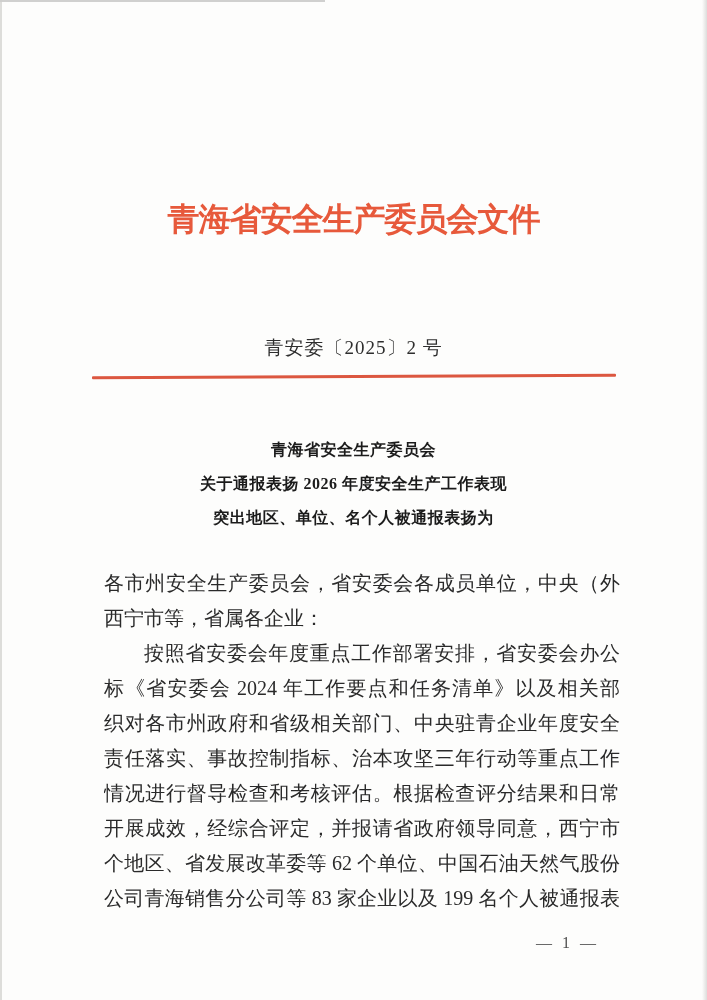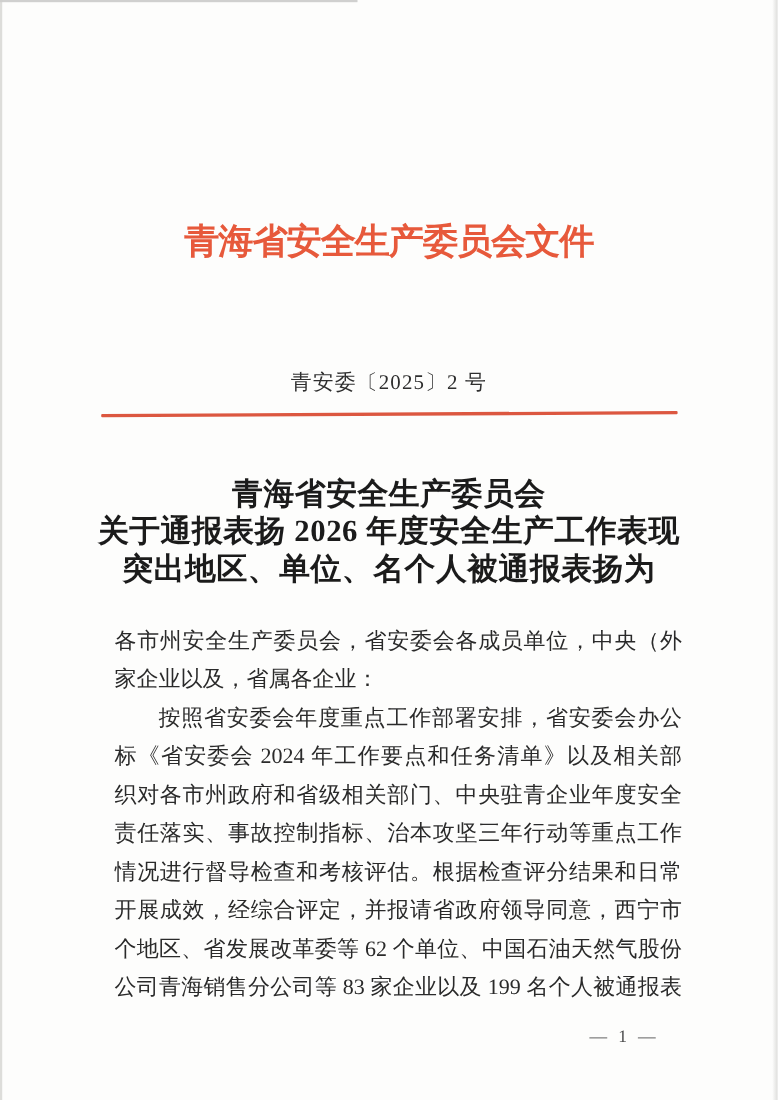--- a/index.html
+++ b/index.html
@@ -47,21 +47,21 @@
     top: 375px; left: 92px;
     width: 524px; height: 3px;
     background: #dc5740;
     transform: rotate(-0.3deg);
     border-radius: 1px;
   }
   .doc-title {
     position: absolute;
     top: 433px; left: 40px; right: 40px;
     text-align: center;
-    font-size: 28px;
+    font-size: 16px;
     font-weight: bold;
     color: #1b1b1b;
     line-height: 34px;
     letter-spacing: 0.5px;
   }
   .doc-body {
     position: absolute;
     top: 566px; left: 104px;
     width: 516px;
     font-size: 20px;
@@ -105,21 +105,21 @@
   <div class="red-rule"></div>
 
   <div class="doc-title">
     <div>青海省安全生产委员会</div>
     <div>关于通报表扬 2026 年度安全生产工作表现</div>
     <div>突出地区、单位、名个人被通报表扬为</div>
   </div>
 
   <div class="doc-body">
     <div class="line">各市州安全生产委员会，省安委会各成员单位，中央（外省）</div>
-    <div class="line short">家企业以及，省属各企业：</div>
+    <div class="line short">西宁市等，省属各企业：</div>
     <div class="line indent">按照省安委会年度重点工作部署安排，省安委会办公室对</div>
     <div class="line">标《省安委会 2024 年工作要点和任务清单》以及相关部署，组</div>
     <div class="line">织对各市州政府和省级相关部门、中央驻青企业年度安全生产</div>
     <div class="line">责任落实、事故控制指标、治本攻坚三年行动等重点工作完成</div>
     <div class="line">情况进行督导检查和考核评估。根据检查评分结果和日常工作</div>
     <div class="line">开展成效，经综合评定，并报请省政府领导同意，西宁市等 3</div>
     <div class="line">个地区、省发展改革委等 62 个单位、中国石油天然气股份有限</div>
     <div class="line">公司青海销售分公司等 83 家企业以及 199 名个人被通报表扬为</div>
   </div>
 

